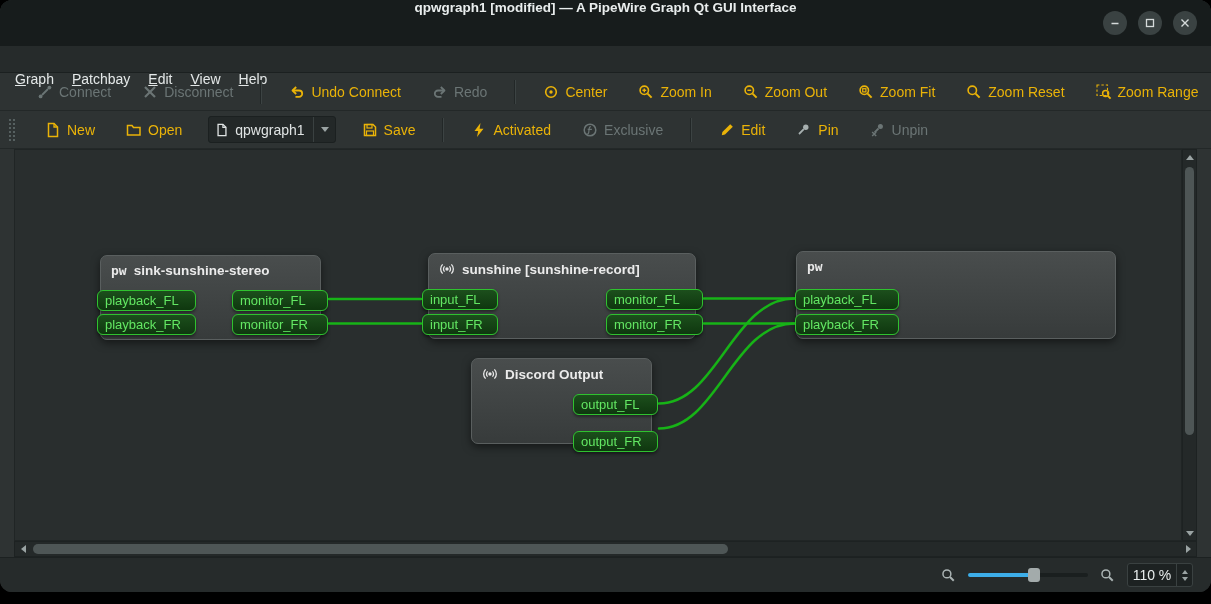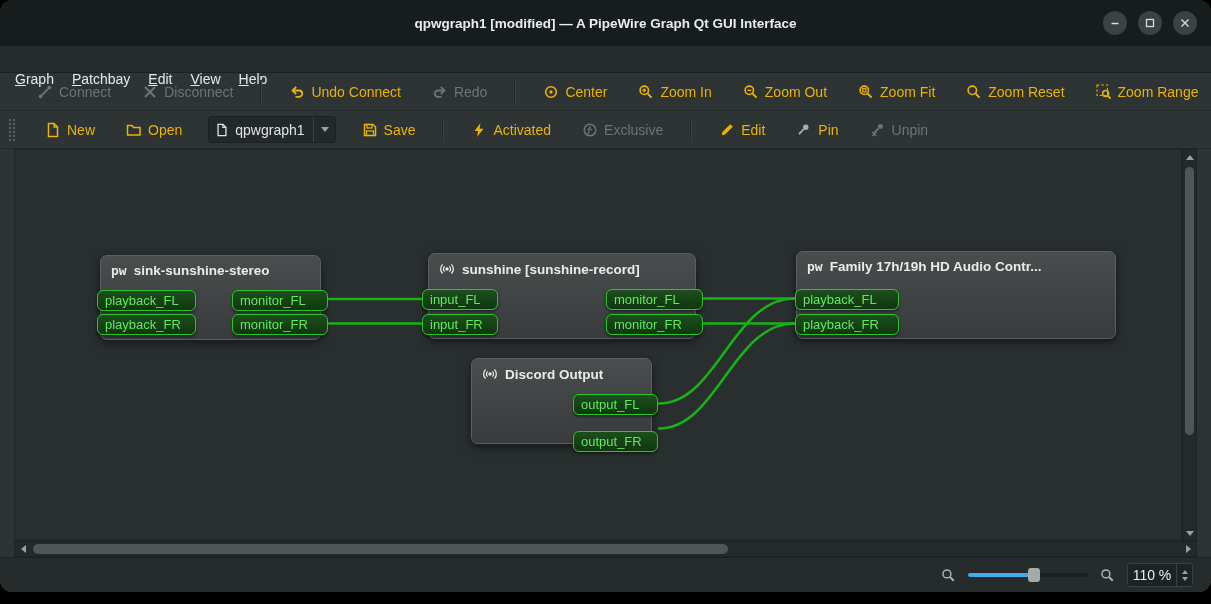--- a/index.html
+++ b/index.html
@@ -1,20 +1,20 @@
 <!DOCTYPE html>
 <html><head>
 <meta charset="utf-8">
 <style>
   * { margin:0; padding:0; box-sizing:border-box; }
   html,body { width:1211px; height:604px; background:#000; font-family:"Liberation Sans", sans-serif; overflow:hidden; }
   .window { position:absolute; top:0; left:0; width:1211px; height:592px; border-radius:12px; overflow:hidden; background:#2e3333; }
 
   
-  .titlebar { height:46px; background:#171c1c; display:flex; align-items:center; justify-content:center; position:relative; }
+  .titlebar { height:46px; background:#171c1c; display:flex; align-items:flex-start; justify-content:center; position:relative; }
   .title { color:#e9eded; font-size:13.5px; font-weight:bold; }
   .win-controls { position:absolute; right:14px; top:11px; display:flex; gap:11px; }
   .win-btn { width:24px; height:24px; border-radius:50%; background:#3a4242; color:#d6dbdb; display:flex; align-items:center; justify-content:center; border:none; }
 
   
   .menubar { height:27px; background:#262b2b; display:flex; align-items:center; padding:0 6px; border-bottom:1px solid #1b2020; }
   .menu-item { display:inline-block; color:#e4e8e8; font-size:14px; padding:3px 9px;margin-top:40px; }
   .menu-item::first-letter { text-decoration:underline; }
 
   
@@ -346,21 +346,20 @@
         </div>
         <div class="port" style="left:-7px; top:35px; width:76px;">input_FL</div>
         <div class="port" style="left:-7px; top:60px; width:76px;">input_FR</div>
         <div class="port" style="right:-8px; top:35px; width:97px;">monitor_FL</div>
         <div class="port" style="right:-8px; top:60px; width:97px;">monitor_FR</div>
       </div>
 
       <div class="node" style="left:781px; top:101px; width:320px; height:88px;">
         <div class="node-header">
           <span class="node-ico-pw">pw</span>
-          <span>Family 17h/19h HD Audio Contr...</span>
         </div>
         <div class="port" style="left:-2px; top:37px; width:104px;">playback_FL</div>
         <div class="port" style="left:-2px; top:62px; width:104px;">playback_FR</div>
       </div>
 
       <div class="node" style="left:456px; top:208px; width:181px; height:86px;">
         <div class="node-header">
           <span class="ico">
               <svg width="16" height="16" viewBox="0 0 16 16">
                 <circle cx="8" cy="8" r="1.7" fill="#e8e8e8"></circle>

